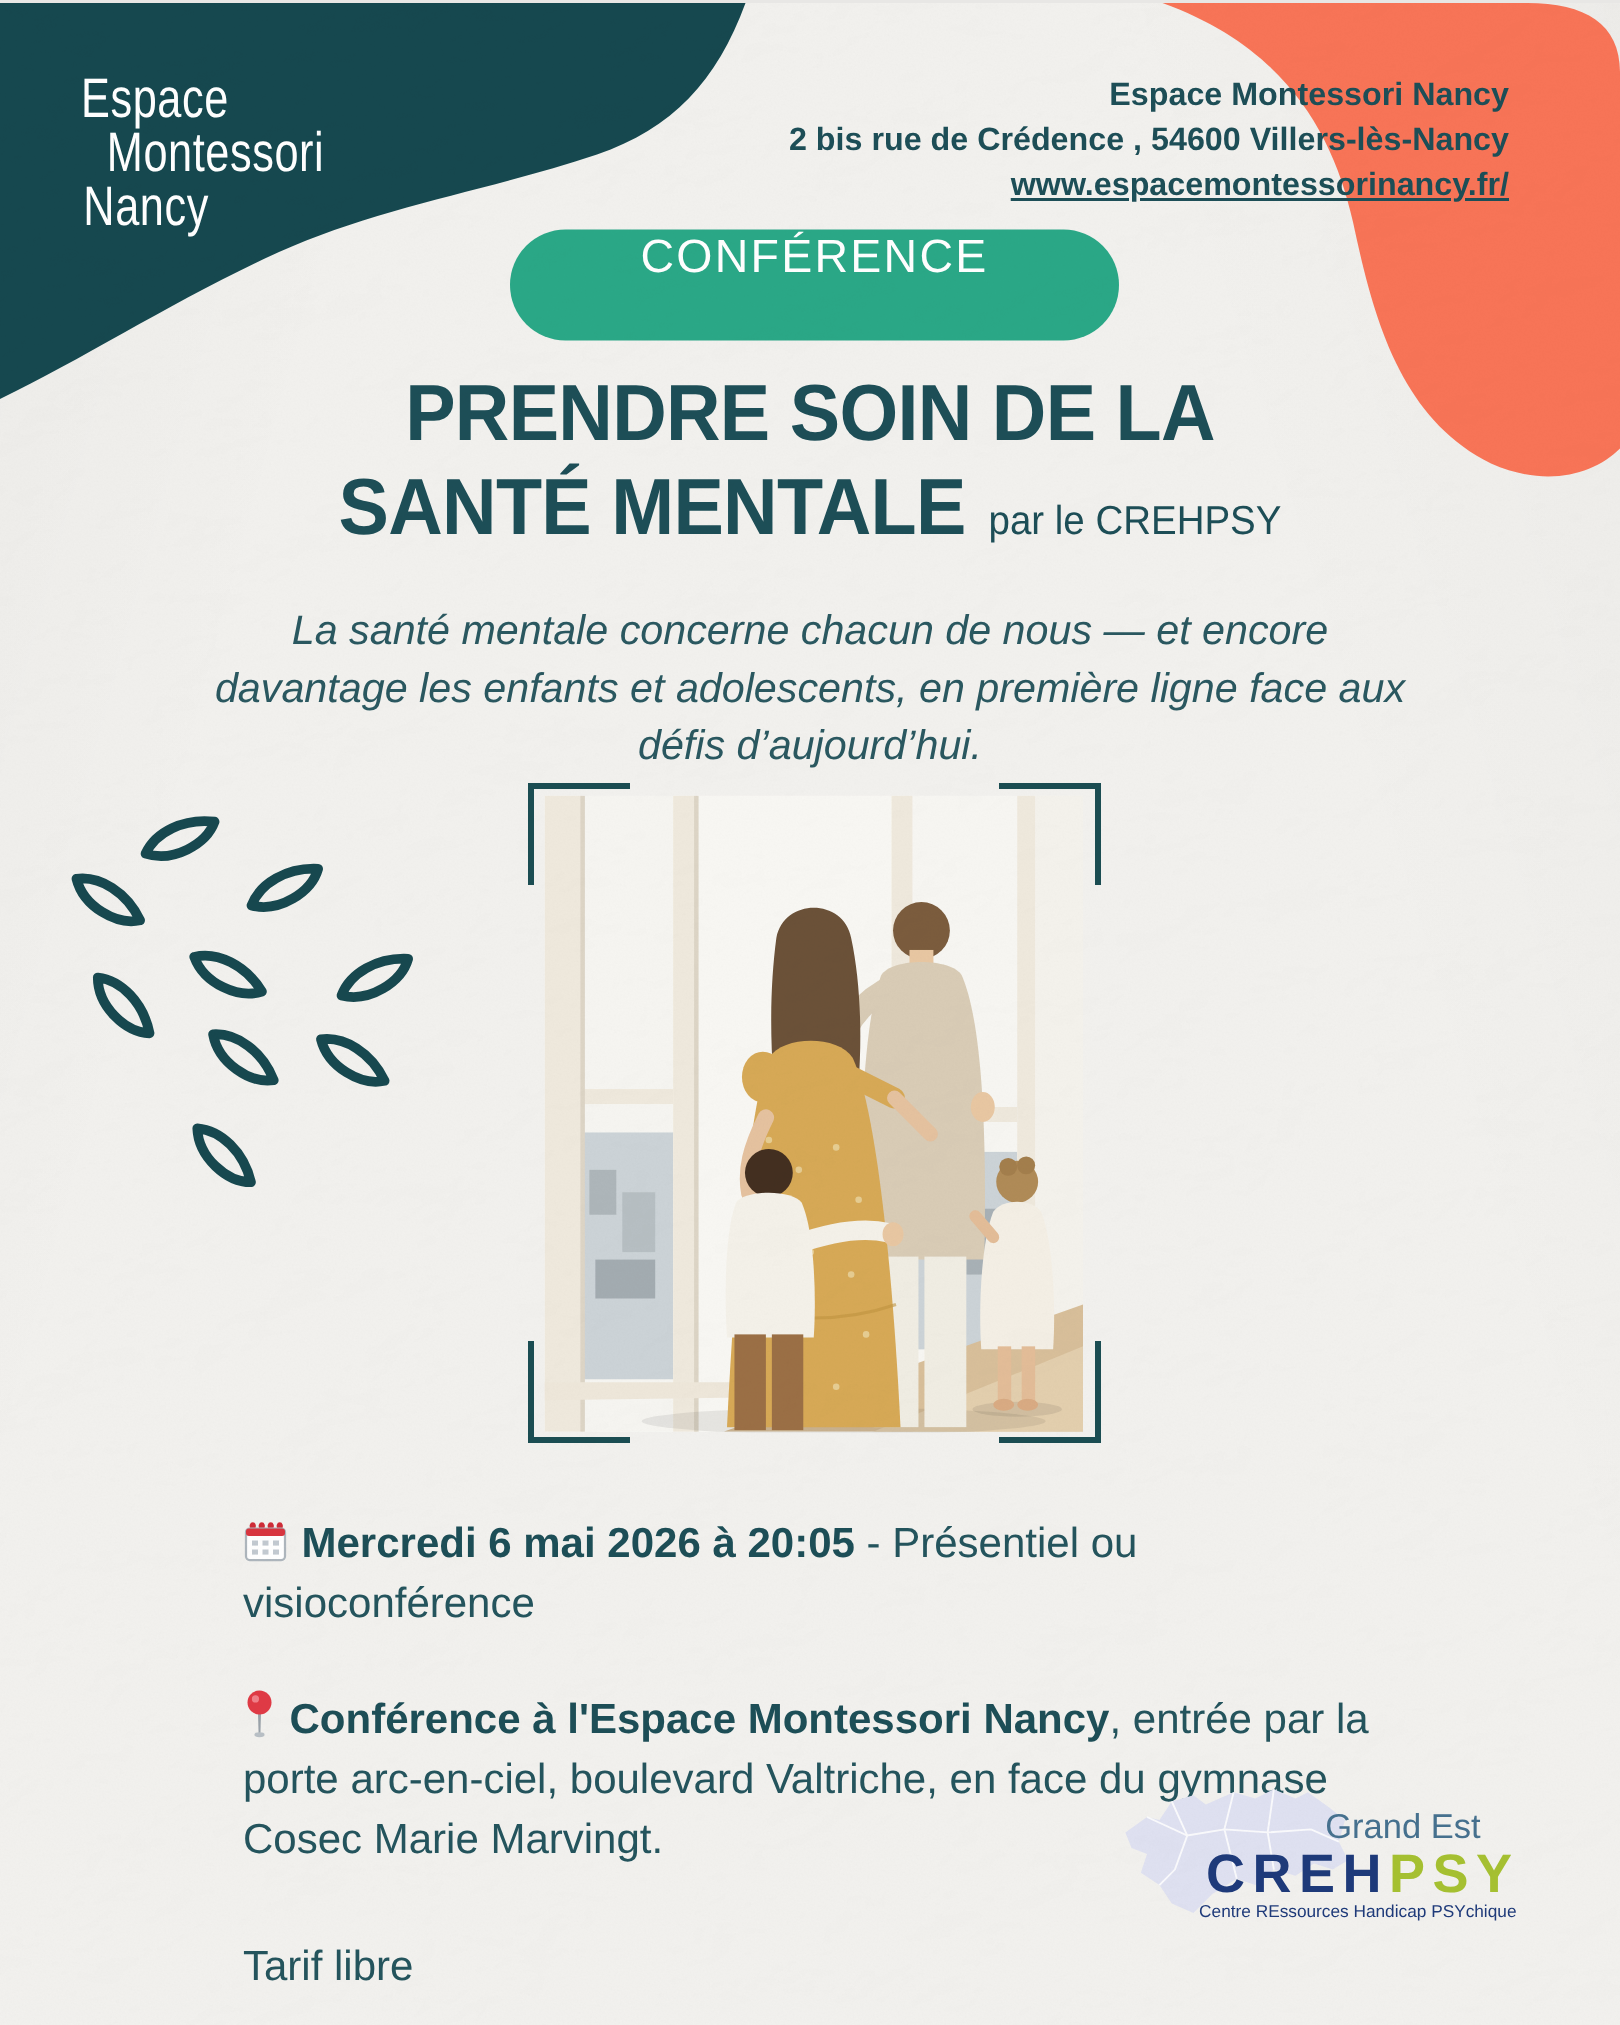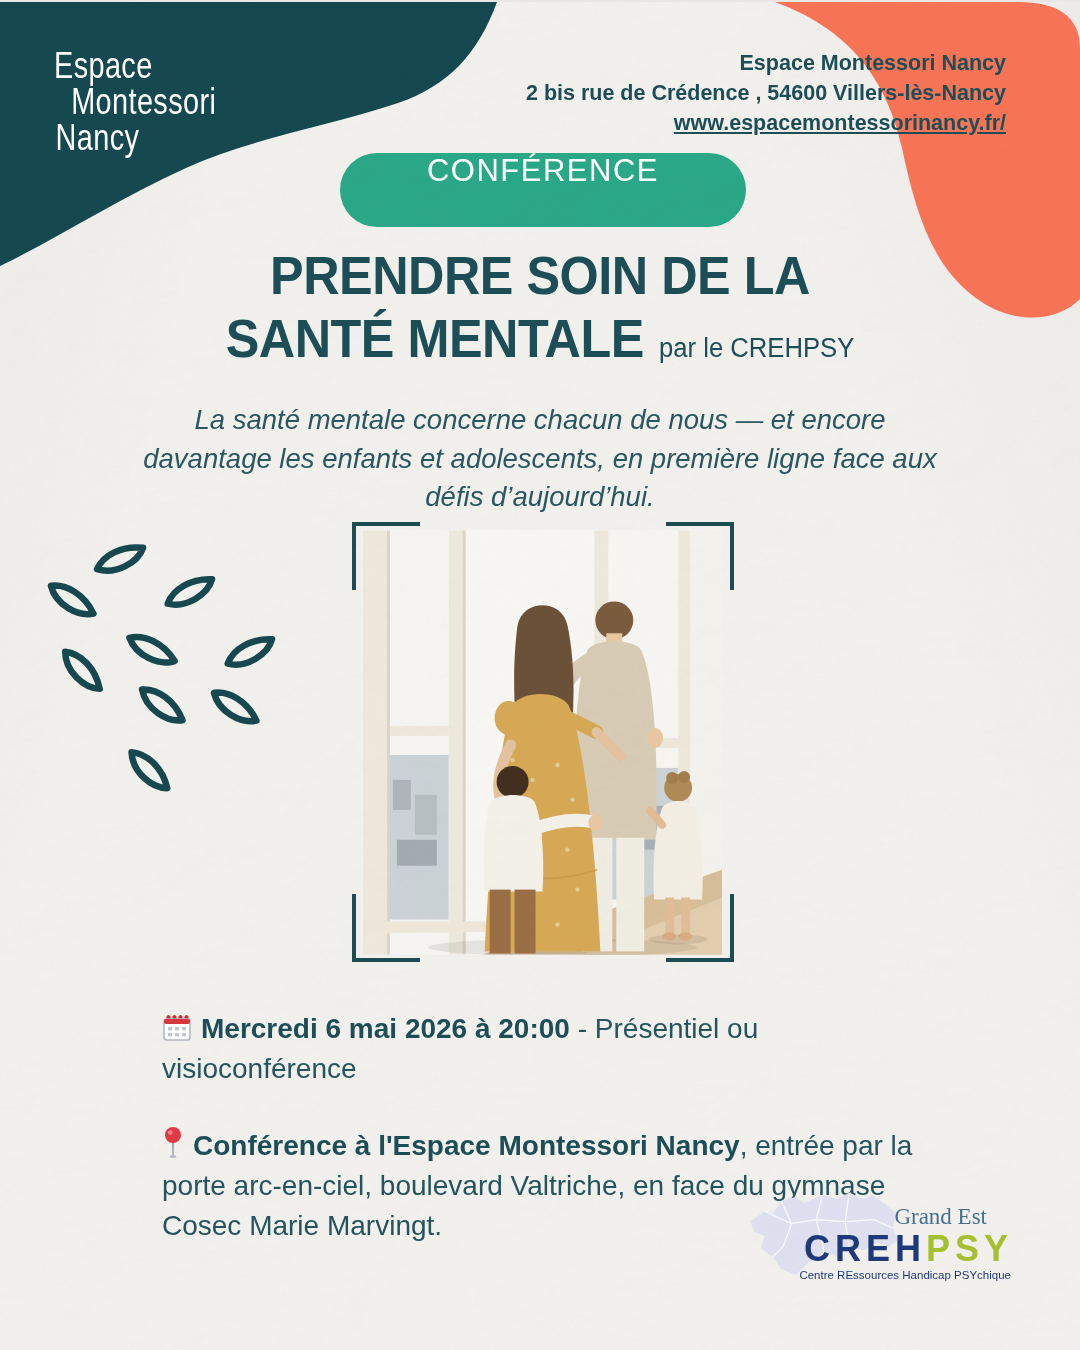--- a/index.html
+++ b/index.html
@@ -66,21 +66,21 @@
   .details b { color:#1d4e57; }
   .details .block { margin:0 0 0 0; }
   .details .loc { margin-top:37px; }
   .details .price { margin-top:45px; }
   .ic { display:inline-block; vertical-align:-5px; margin-right:9px; }
 
   
   .crehpsy { left:742px; top:1176px; width:275px; height:115px; z-index:3; }
   .crehpsy .map { position:absolute; left:0; top:2px; }
   .crehpsy .txt { position:absolute; right:0; top:0; width:100%; text-align:right; }
-  .crehpsy .region { font-size:23px; color:#46718f; padding-right:30px; line-height:26px; margin-top:26px;font-family:Liberation Serif, serif; }
+  .crehpsy .region { font-size:23px; color:#46718f; padding-right:30px; line-height:26px; margin-top:26px; }
   .crehpsy .word { font-size:36px; font-weight:bold; letter-spacing:5px; line-height:38px; padding-right:4px; }
   .crehpsy .word .b { color:#1e3a7a; }
   .crehpsy .word .g { color:#a6c131; }
   .crehpsy .tag { font-size:11.5px; font-weight:normal; color:#1e3a7a; padding-right:6px; line-height:14px; }
 
   
   .paper { position:absolute; inset:0; z-index:6; pointer-events:none;
     mix-blend-mode:multiply; }
 </style>
 </head>
@@ -236,30 +236,31 @@
         <rect x="2" y="6" width="26" height="21" rx="2.5" fill="#ffffff" stroke="#aeb6bd" stroke-width="1.5"></rect>
         <rect x="2" y="6" width="26" height="5" rx="2" fill="#d9353f"></rect>
         <g fill="#c3cad1">
           <rect x="6" y="14" width="4" height="3.4"></rect>
             <rect x="13" y="14" width="4" height="3.4"></rect>
             <rect x="20" y="14" width="4" height="3.4"></rect>
           <rect x="6" y="20" width="4" height="3.4"></rect>
             <rect x="13" y="20" width="4" height="3.4"></rect>
             <rect x="20" y="20" width="4" height="3.4"></rect>
         </g>
-      </svg><b>Mercredi 6 mai 2026 à 20:00</b><span> - Présentiel ou visioconférence</span>
+      </svg><b>Mercredi 6 mai 2026 à 20:05</b><span> - Présentiel ou visioconférence</span>
     </div>
     <div class="block loc">
       <svg class="ic" width="22" height="34" viewBox="0 0 22 34">
         <path d="M10,16 L12,16 L11.6,30 L10.4,30 Z" fill="#9aa2a9"></path>
         <ellipse cx="11" cy="30.5" rx="3.4" ry="1.6" fill="#b9c0c6"></ellipse>
         <circle cx="11" cy="9" r="8" fill="#e03a45"></circle>
         <circle cx="8.3" cy="6.6" r="2.4" fill="#f08089"></circle>
       </svg><b>Conférence à l'Espace Montessori Nancy</b><span>, entrée par la porte arc-en-ciel, boulevard Valtriche, en face du gymnase Cosec Marie Marvingt.</span>
     </div>
+    <div class="block price">Tarif libre</div>
   </div>
 
   <div class="abs crehpsy">
     <svg class="map" width="165" height="108" viewBox="0 0 160 100">
       <path fill="#dfe1f1" d="M8,38 L22,28 L30,30 L38,18 L52,14 L60,20 L78,12 L92,16 L104,10 L118,16 L126,12 L140,22 L150,30 L146,44 L152,56 L142,62 L130,58 L118,66 L104,62 L92,72 L80,68 L64,78 L52,90 L38,84 L30,72 L18,64 L22,52 L12,48 Z"></path>
       <g stroke="#ffffff" stroke-width="1.2" fill="none" opacity=".85">
         <path d="M38,18 L48,40 L40,62 L30,72"></path>
         <path d="M78,12 L72,36 L80,68"></path>
         <path d="M104,10 L100,38 L104,62"></path>
         <path d="M22,28 L48,40 L72,36 L100,38 L128,36 L146,44"></path>

